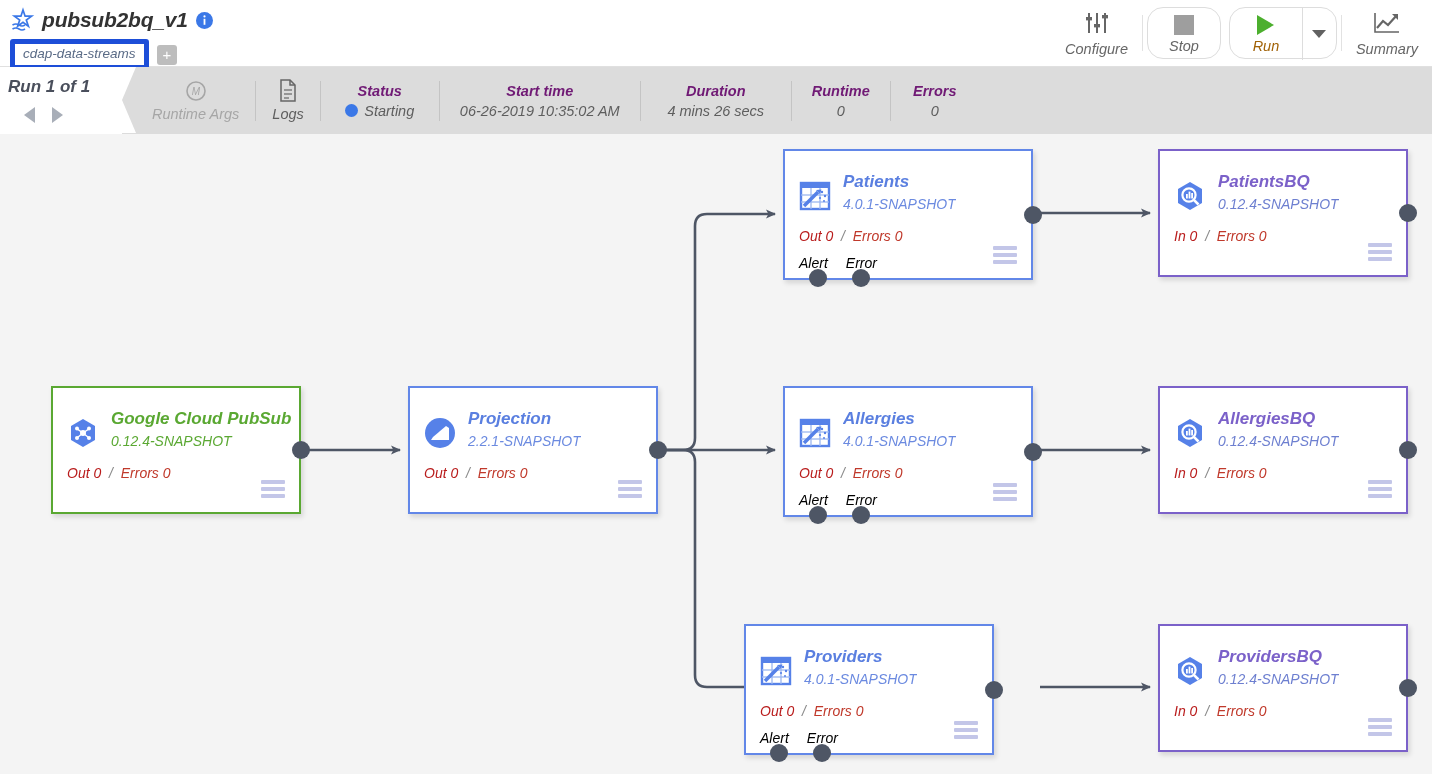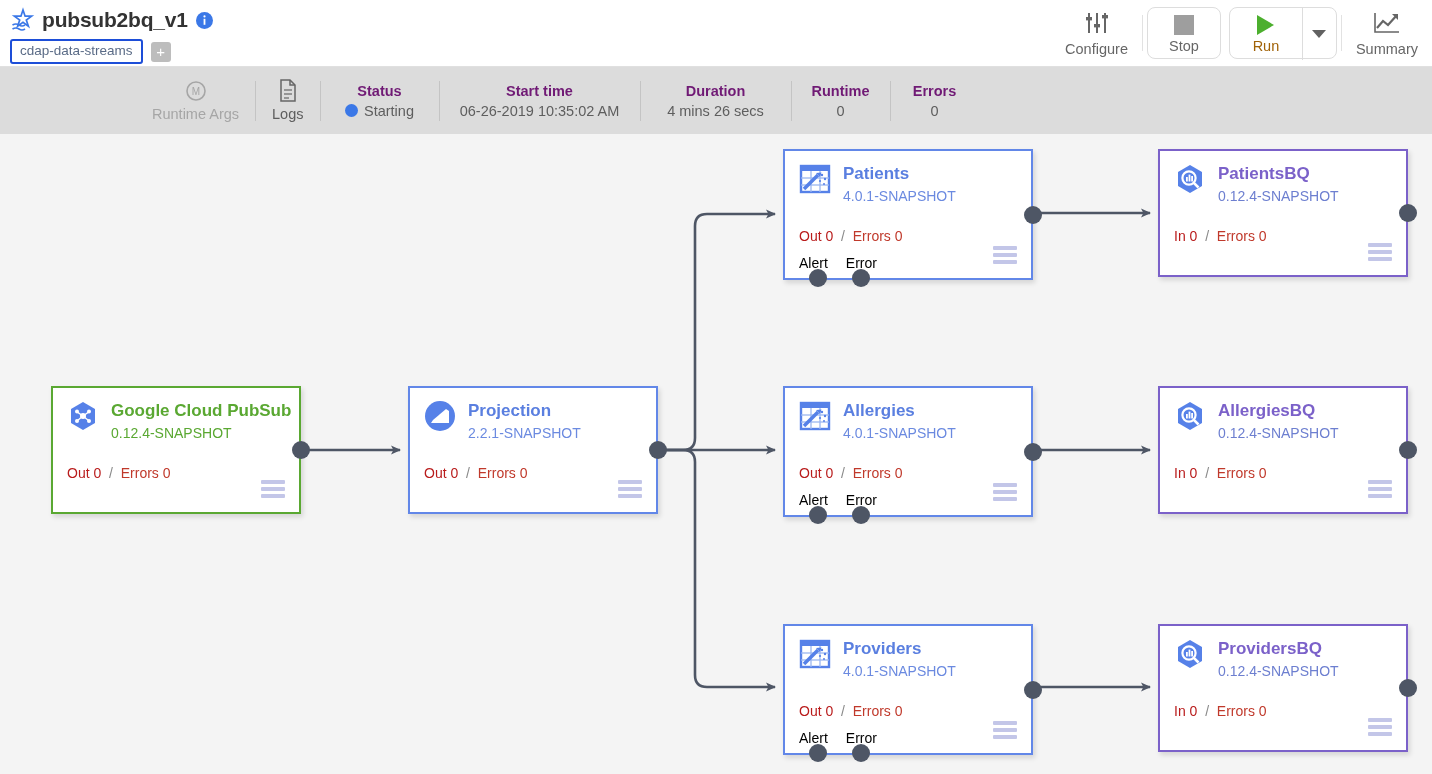--- a/index.html
+++ b/index.html
@@ -3,39 +3,39 @@
 <meta charset="utf-8">
 <style>
   * { box-sizing: border-box; }
   html, body {
     margin: 0; padding: 0;
     width: 1432px; height: 774px;
     overflow: hidden;
     font-family: "Liberation Sans", sans-serif;
     background: #f4f4f4;
   }
-  #app { position: relative; width: 1380px; height: 774px; }
+  #app { position: relative; width: 1380px; height: 774px; font-style: italic; }
 
   
   .header {
     position: absolute; left: 0; top: 0; width: 1432px; height: 67px;
     background: #ffffff;
     border-bottom: 1px solid #e0e0e0;
   }
   .hdr-left { position: absolute; left: 10px; top: 4px; }
   .title-row { display: flex; align-items: center; height: 32px; }
   .pipeline-icon { width: 26px; height: 26px; margin-right: 6px; }
   .pipeline-title {
     font-size: 21px; font-weight: bold; color: #333333;
     letter-spacing: -0.2px;
   }
   .info-icon { margin-left: 8px; width: 17px; height: 17px; display:inline-block;}
   .tag-row { display: flex; align-items: center; margin-top: 3px; }
   .tag-chip {
-    border: 2px solid #1d4ed8; border-radius: 3px;
+    border: 5px solid #1d4ed8; border-radius: 3px;
     padding: 2px 8px 3px 8px; font-size: 13.5px; color: #5a6b86;
     background: #ffffff; line-height: 16px;
   }
   .tag-add {
     margin-left: 8px; width: 20px; height: 20px; border-radius: 3px;
     background: #bdbdbd; color: #ffffff; font-size: 15px;
     display: flex; align-items: center; justify-content: center;
     line-height: 1;
   }
 
@@ -43,21 +43,21 @@
     position: absolute; right: 4px; top: 2px; height: 62px;
     display: flex; align-items: center;
   }
   .tb-item {
     display: flex; flex-direction: column; align-items: center; justify-content: center;
     min-width: 72px; padding: 2px 10px 0 10px; color: #666666; font-size: 14.5px;
   }
   .tb-item .tb-label { margin-top: 3px; }
   .tb-sep { width: 1px; height: 36px; background: #e2e2e2; margin: 0 4px; }
   .tb-box {
-    border: 1px solid #dddddd; border-radius: 8px; background: #ffffff;
+    border: 1px solid #dddddd; border-radius: 16px; background: #ffffff;
     display: flex; height: 52px;
   }
   .tb-box .tb-item { height: 100%; }
   .run-caret {
     width: 34px; height: 52px; display:flex; align-items:center; justify-content:center;
     border-left: 1px solid #dddddd;
   }
   .green { color: #a16207; }
   .stop-square { width: 20px; height: 20px; background: #9e9e9e; }
   .play-tri {
@@ -125,21 +125,21 @@
   
   .node {
     position: absolute; width: 250px; height: 128px;
     background: #ffffff; border: 2px solid #6287e8;
     box-shadow: 2px 3px 5px rgba(0,0,0,0.13);
   }
   .node.tall { height: 131px; }
   .node.green-node { border-color: #5aa832; }
   .node.purple-node { border-color: #7b61c9; }
 
-  .node-head { display: flex; align-items: flex-start; padding: 12px 0 0 14px; }
+  .node-head { display: flex; align-items: flex-end; padding: 12px 0 0 14px; margin-top: 8px; }
   .node-icon { width: 32px; height: 32px; flex: 0 0 32px; margin-right: 12px; }
   .node-titles { padding-top: 1px; overflow: hidden; white-space: nowrap; }
   .node-name {
     font-size: 17px; font-weight: bold; color: #5a7fe0; line-height: 20px;
   }
   .node-ver { font-size: 14px; color: #6b8ae0; margin-top: 4px; }
   .green-node .node-name { color: #5aa832; }
   .green-node .node-ver { color: #5aa832; }
   .purple-node .node-name { color: #7b61c9; }
   .purple-node .node-ver { color: #6d7fd0; }
@@ -245,20 +245,27 @@
             <polyline points="4,17 10,10 15,14 24,4" fill="none" stroke="#666" stroke-width="2.2"></polyline>
             <polygon points="19,3 25,3 25,9" fill="#666"></polygon>
           </svg>
         </span>
         <span class="tb-label">Summary</span>
       </div>
     </div>
   </div>
 
   <div class="statusbar">
+    <div class="run-block">
+      <div class="run-label">Run 1 of 1</div>
+      <div class="run-arrows">
+        <span class="tri-left"></span>
+        <span class="tri-right"></span>
+      </div>
+    </div>
 
     <div class="sb-items">
 
       <div class="sb-cell sb-muted">
         <span class="sb-icon">
           <svg width="22" height="22" viewBox="0 0 22 22">
             <circle cx="11" cy="11" r="9" fill="none" stroke="#a6a6a6" stroke-width="1.6"></circle>
             <text x="11" y="15" font-size="10" font-family="Liberation Sans, sans-serif" text-anchor="middle" fill="#a6a6a6">M</text>
           </svg>
         </span>
@@ -557,21 +564,21 @@
         <span class="m-err"><span>Errors</span>&nbsp;<span>0</span></span>
       </div>
       <div class="hamburger">
         <span></span>
           <span></span>
           <span></span>
       </div>
       <div class="dot dot-out"></div>
     </div>
 
-    <div class="node tall" style="left:783px; top:490px;">
+    <div class="node tall" style="left:744px; top:490px;">
       <div class="node-head">
         <span class="node-icon">
           <svg width="32" height="32" viewBox="0 0 32 32">
             <rect x="2" y="3" width="28" height="26" fill="#ffffff" stroke="#5681e8" stroke-width="2.4"></rect>
             <rect x="2" y="3" width="28" height="5" fill="#5681e8"></rect>
             <g stroke="#9bb6f0" stroke-width="1.3">
               <line x1="2" y1="15" x2="30" y2="15"></line>
               <line x1="2" y1="22" x2="30" y2="22"></line>
               <line x1="12" y1="8" x2="12" y2="29"></line>
               <line x1="21" y1="8" x2="21" y2="29"></line>

